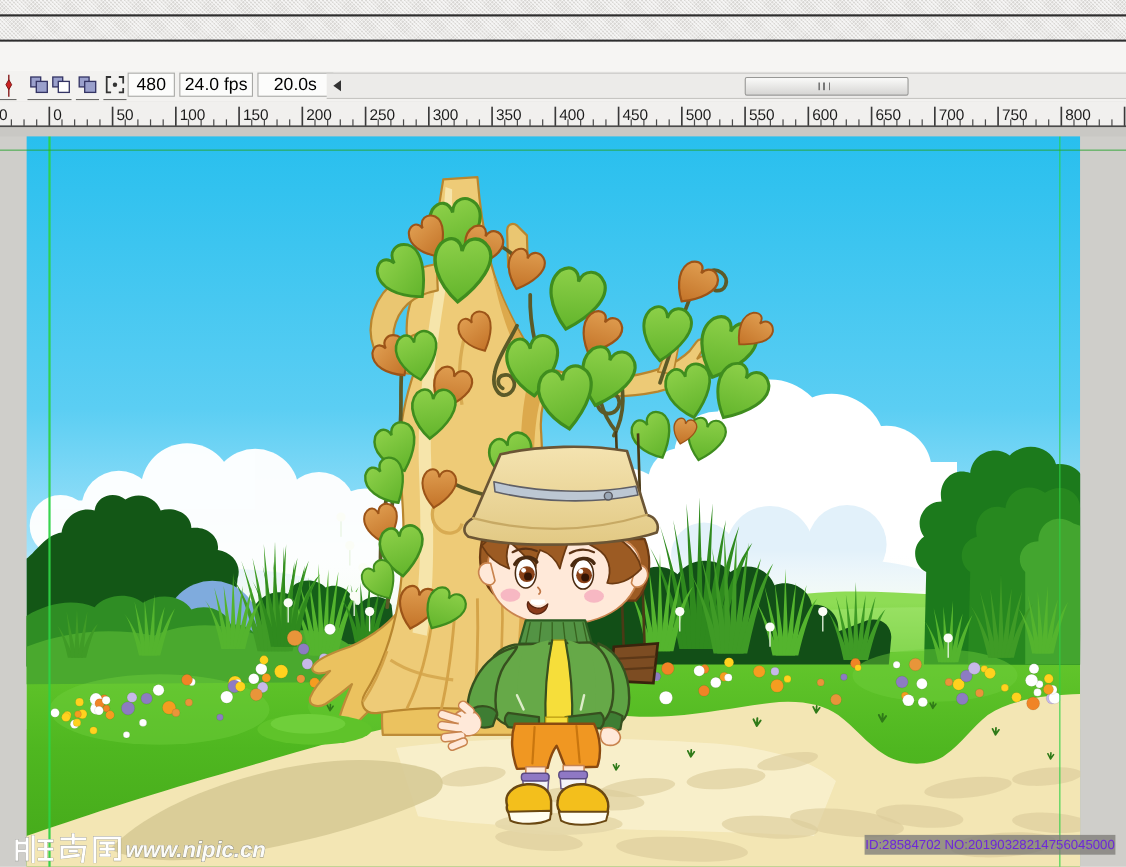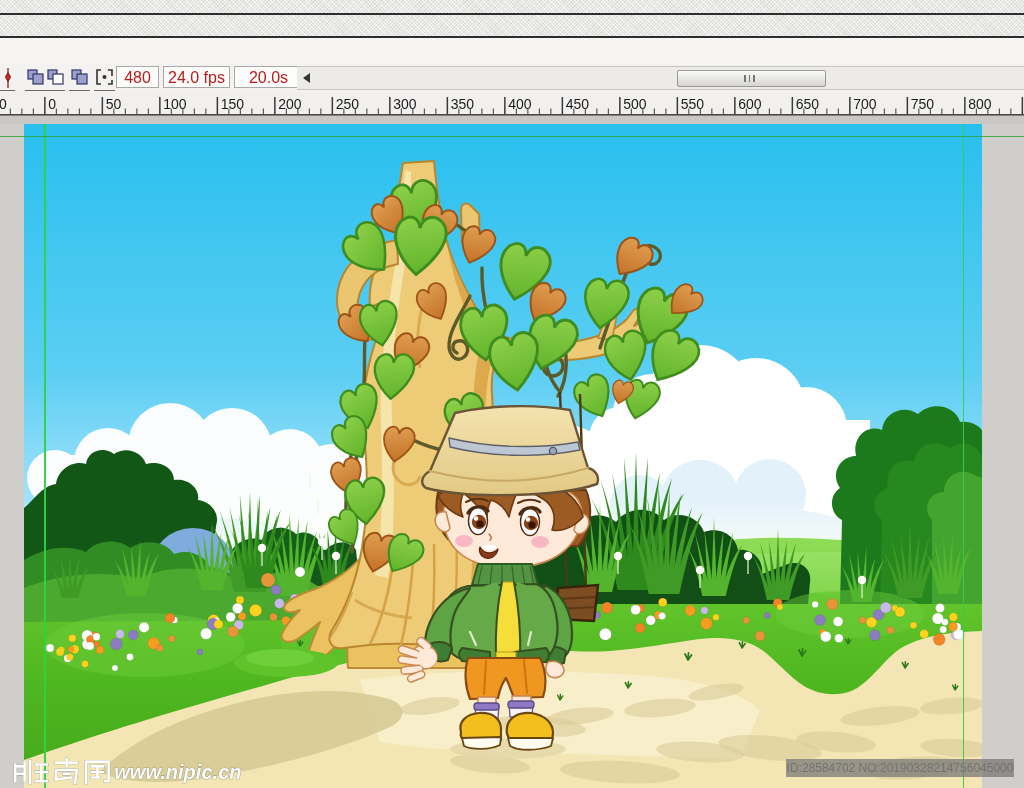--- a/index.html
+++ b/index.html
@@ -4,39 +4,39 @@
   html,body{margin:0;padding:0;width:1024px;height:788px;overflow:hidden;
     font-family:"Liberation Sans", sans-serif;background:#ffffff;}
   .abs{position:absolute;}
   #hatch{left:0;top:0;width:1024px;height:38px;background-color:#e9e8e6;
     background-image:repeating-linear-gradient(45deg, rgba(255,255,255,.6) 0 1px, rgba(0,0,0,0) 1px 2.5px),
                      repeating-linear-gradient(-45deg, rgba(205,203,200,.55) 0 1px, rgba(0,0,0,0) 1px 2.5px);}
   .darkline{left:0;width:1024px;height:2px;background:#2e2e2e;}
   #band2{left:0;top:38px;width:1024px;height:26px;background:#f6f5f3;}
   #toolbar{left:0;top:64px;width:1024px;height:28px;background:#f3f2f0;}
   .field{position:absolute;top:66px;height:22px;background:#fcfcfb;border:1px solid #a8a8a5;
-     box-sizing:border-box;font-size:16px;color:#b91c1c;text-align:center;line-height:21px;}
+     box-sizing:border-box;font-size:16px;color:#000000;text-align:center;line-height:21px;}
   .btnline{position:absolute;top:90px;height:1px;background:#6a6a68;}
   #tbline{left:0;top:92px;width:1024px;height:1px;background:#d5d4d1;position:absolute;}
   #ruler{left:0;top:92px;width:1024px;height:24px;background:#f1f0ee;position:absolute;}
   #paste{left:0;top:115px;width:1024px;height:673px;background:#cfceca;position:absolute;}
   #topstrip{left:0;top:115px;width:1024px;height:9px;background:#c9c8c4;position:absolute;}
   .vguide{position:absolute;top:115px;height:673px;width:1.6px;background:rgba(46,210,70,0.95);}
   #hguide{position:absolute;left:0;top:136px;width:1024px;height:1.4px;background:rgba(40,165,45,0.8);}
   #scene{position:absolute;left:0;top:0;}
   #sb-track{position:absolute;left:297px;top:66px;width:727px;height:24px;background:#ecebe9;
      border-top:1px solid #c6c5c2;border-bottom:1px solid #c6c5c2;box-sizing:border-box;}
   #sb-thumb{position:absolute;left:677px;top:70px;width:149px;height:17px;border:1px solid #989896;border-radius:2px;
      background:linear-gradient(#fafaf9,#d6d5d3);box-sizing:border-box;}
   #sb-grip{position:absolute;left:744px;top:75px;width:12px;height:7px;
      background:repeating-linear-gradient(90deg,#777 0 1.6px,rgba(0,0,0,0) 1.6px 4.6px);}
   #sb-arrow{position:absolute;left:303px;top:73px;width:0;height:0;
      border-top:5px solid transparent;border-bottom:5px solid transparent;border-right:7px solid #333;}
   #idbox{position:absolute;left:786px;top:759px;width:228px;height:18px;background:rgba(125,124,120,0.78);
-     color:#737373;font-size:12px;line-height:18px;text-align:center;white-space:nowrap;overflow:hidden;}
+     color:#6d28d9;font-size:12px;line-height:18px;text-align:center;white-space:nowrap;overflow:hidden;}
   #wm{position:absolute;left:9px;top:757px;width:300px;height:28px;}
 </style></head>
 <body>
   <div id="paste" class="abs"></div>
 
 <svg id="scene" width="1024" height="788" viewBox="0 0 1024 788">
 <defs>
   <linearGradient id="hazeg" x1="0" y1="500" x2="0" y2="562" gradientUnits="userSpaceOnUse">
     <stop offset="0" stop-color="#ffffff" stop-opacity="0"></stop>
     <stop offset="0.7" stop-color="#f6fcf4" stop-opacity="0.85"></stop>

